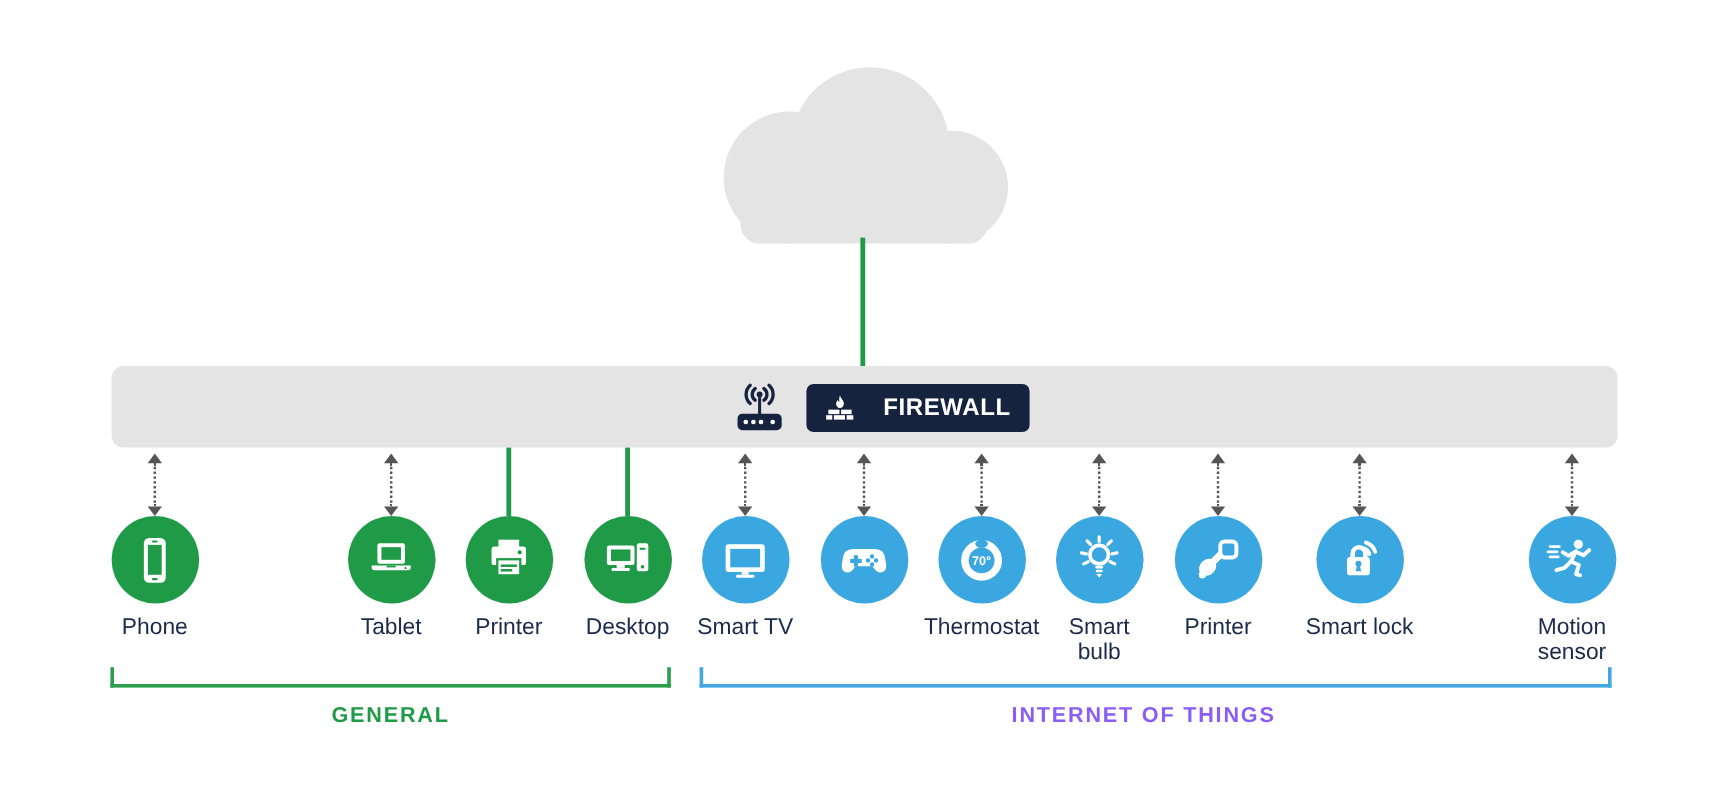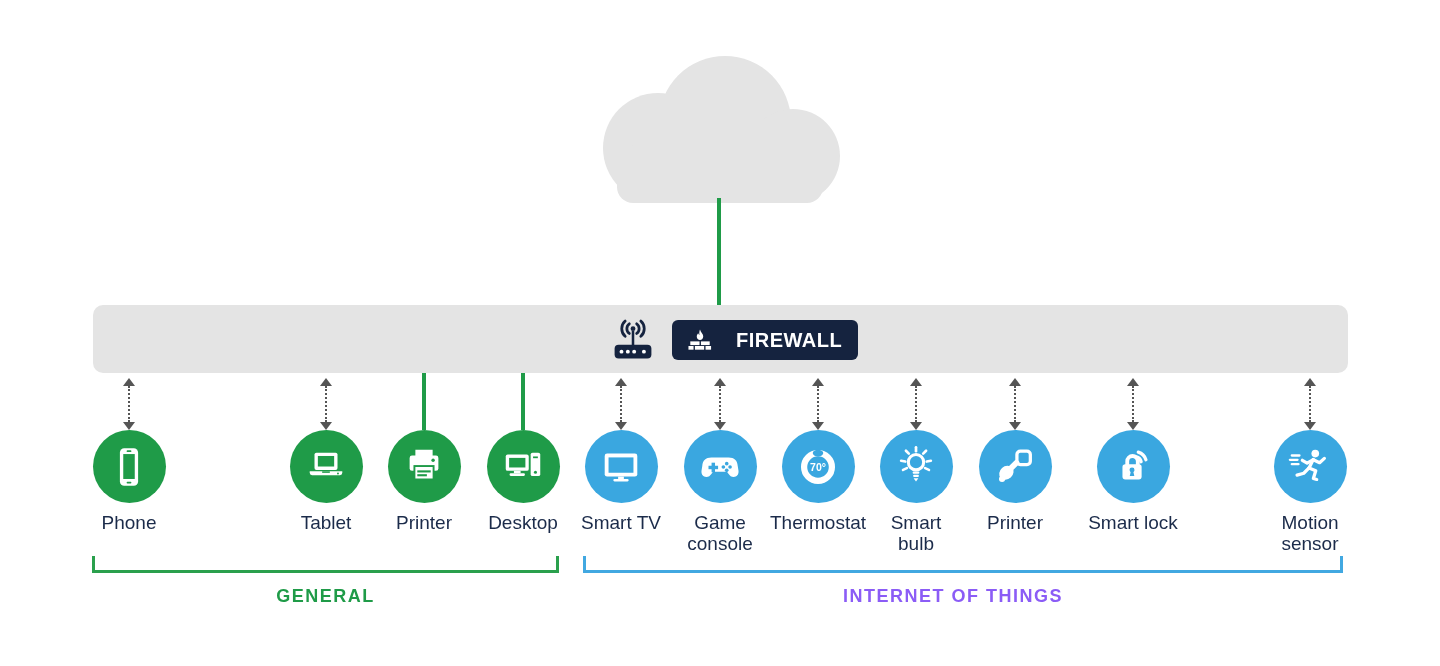--- a/index.html
+++ b/index.html
@@ -200,22 +200,20 @@
         <rect x="15.2" y="19.5" width="3.6" height="10" fill="#3aa7e0"></rect>
         <rect x="12" y="22.7" width="10" height="3.6" fill="#3aa7e0"></rect>
         <g fill="#3aa7e0">
           <circle cx="31" cy="20.5" r="1.9"></circle>
           <circle cx="27.5" cy="24" r="1.9"></circle>
           <circle cx="34.5" cy="24" r="1.9"></circle>
           <circle cx="31" cy="27.5" r="1.9"></circle>
         </g>
       </svg>
     </div>
-    <div class="dlabel">Game
-console</div>
   </div>
 
   <div class="device" style="left:769px;">
     <div class="link">
       <div class="tri-up"></div>
         <div class="dotline"></div>
         <div class="tri-down"></div>
     </div>
     <div class="bubble c-blue">
       <svg width="46" height="46" viewBox="0 0 48 48">

